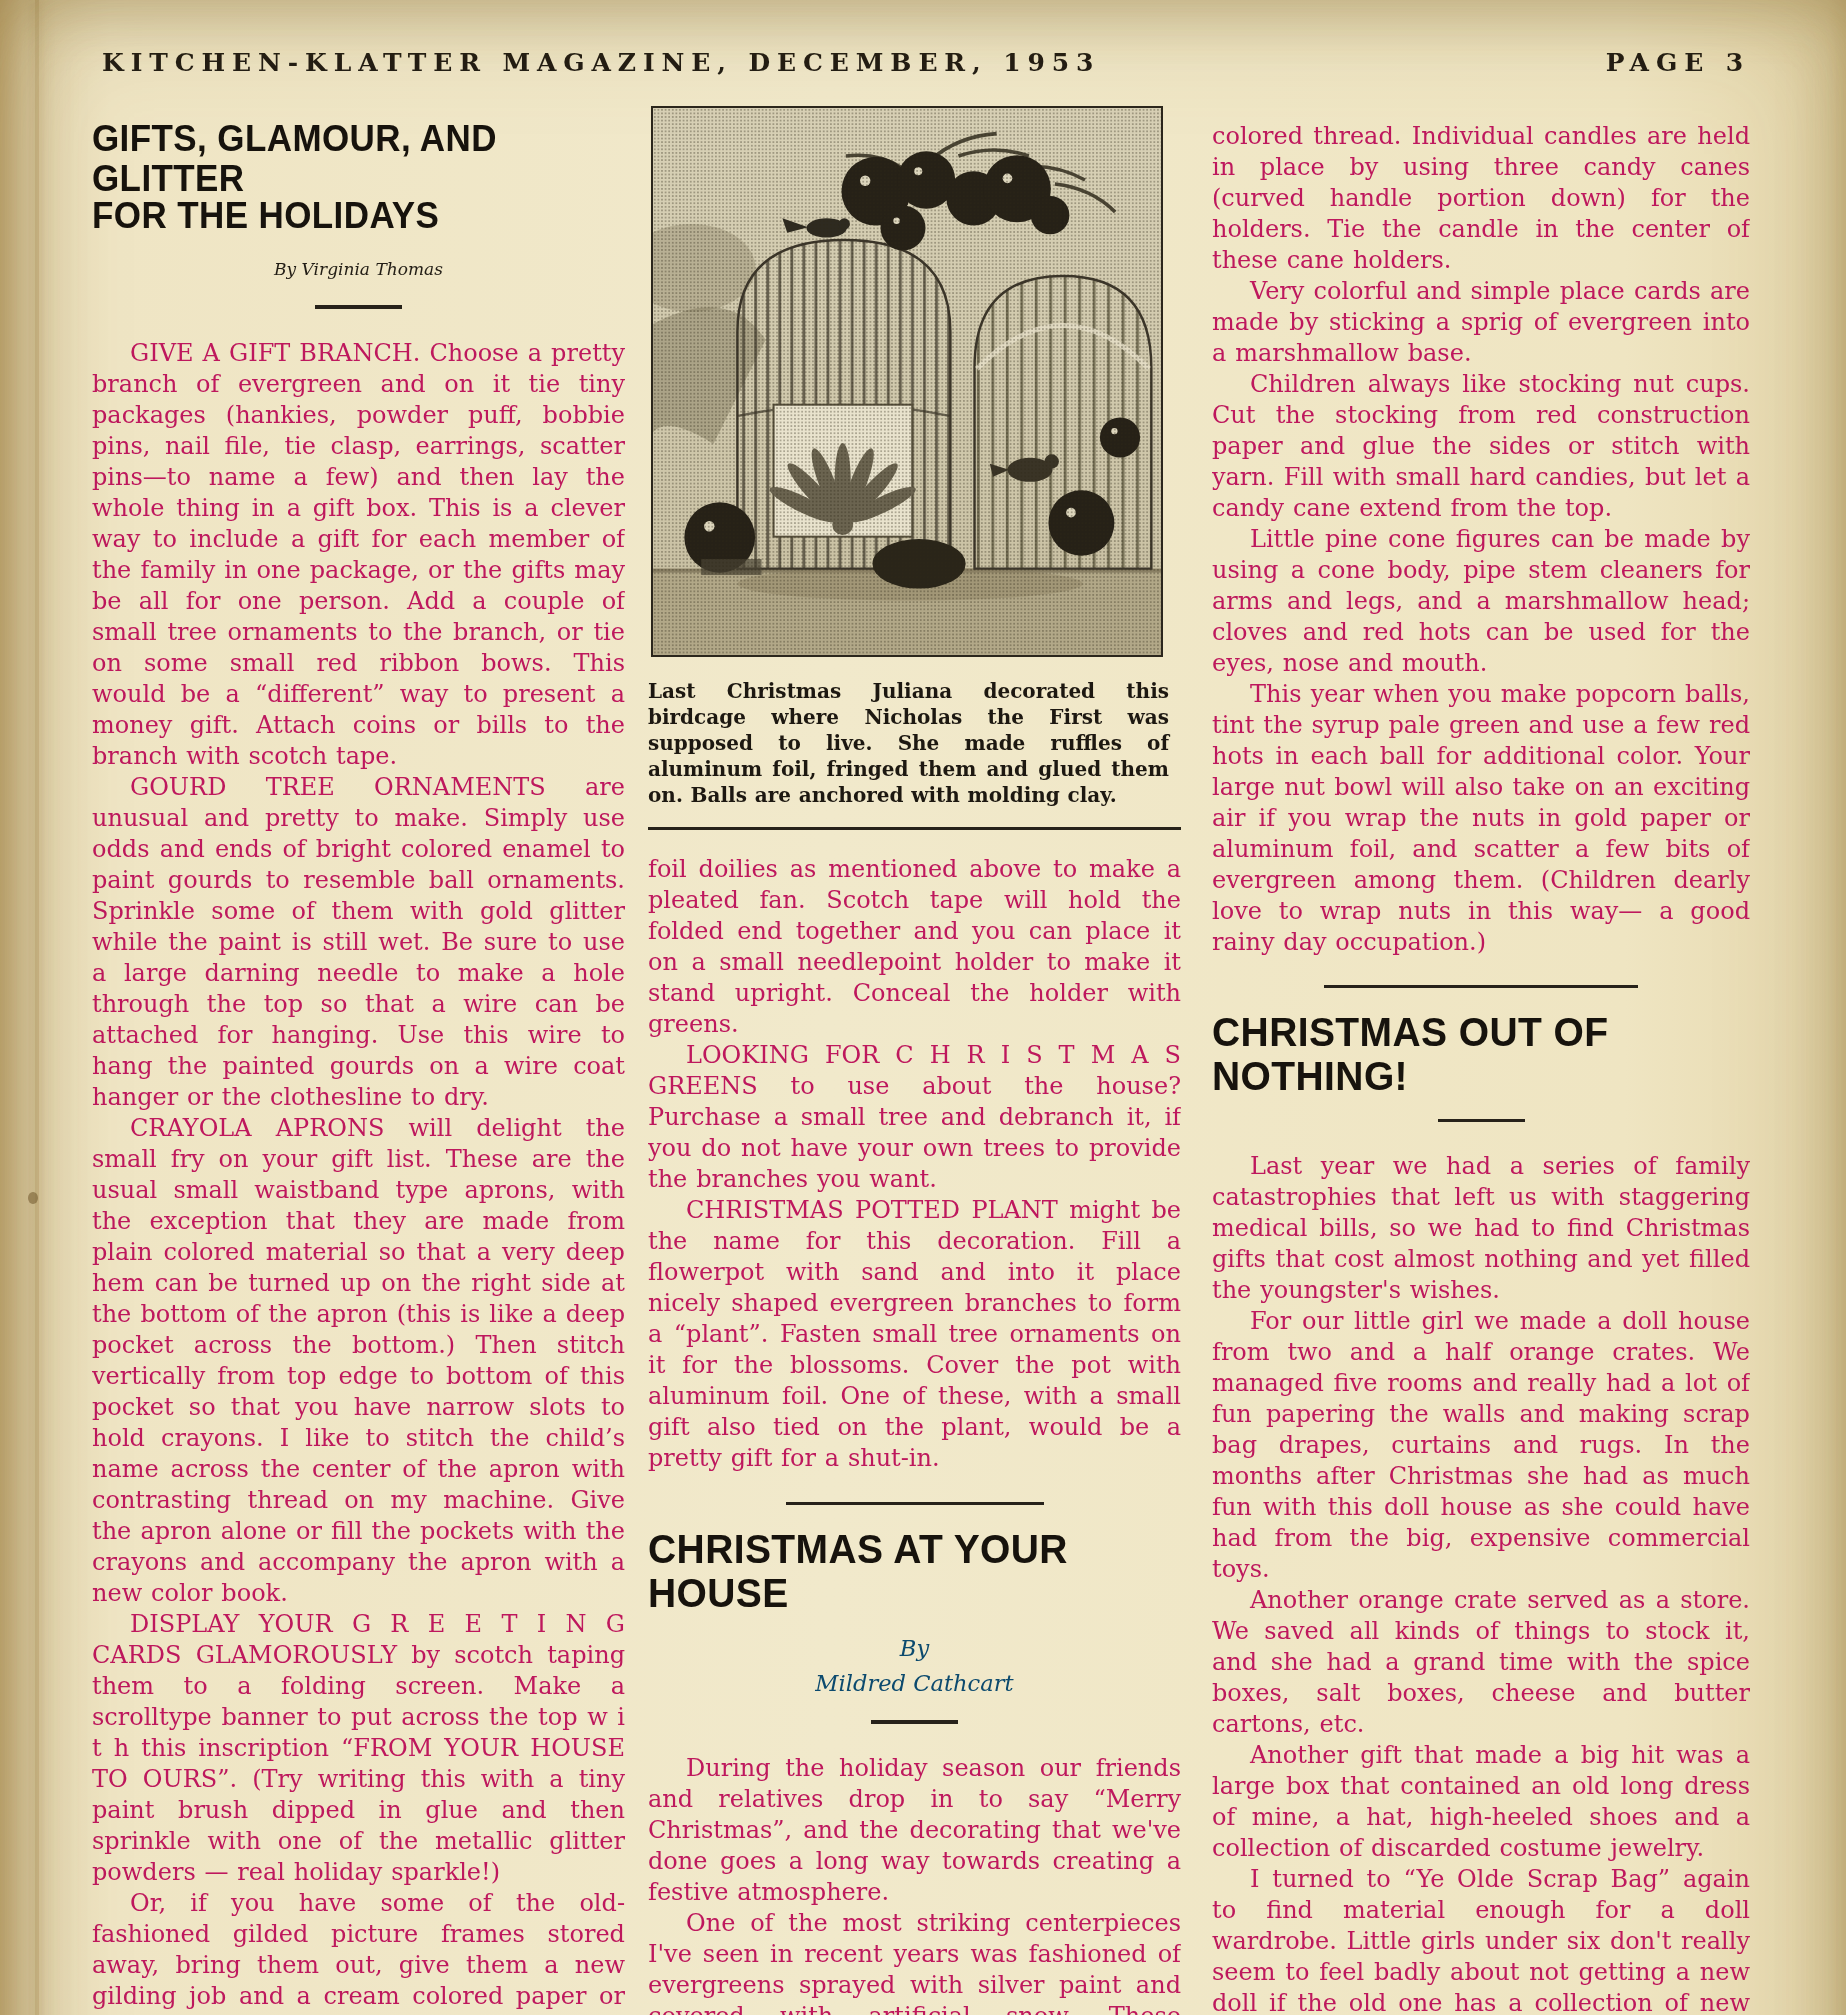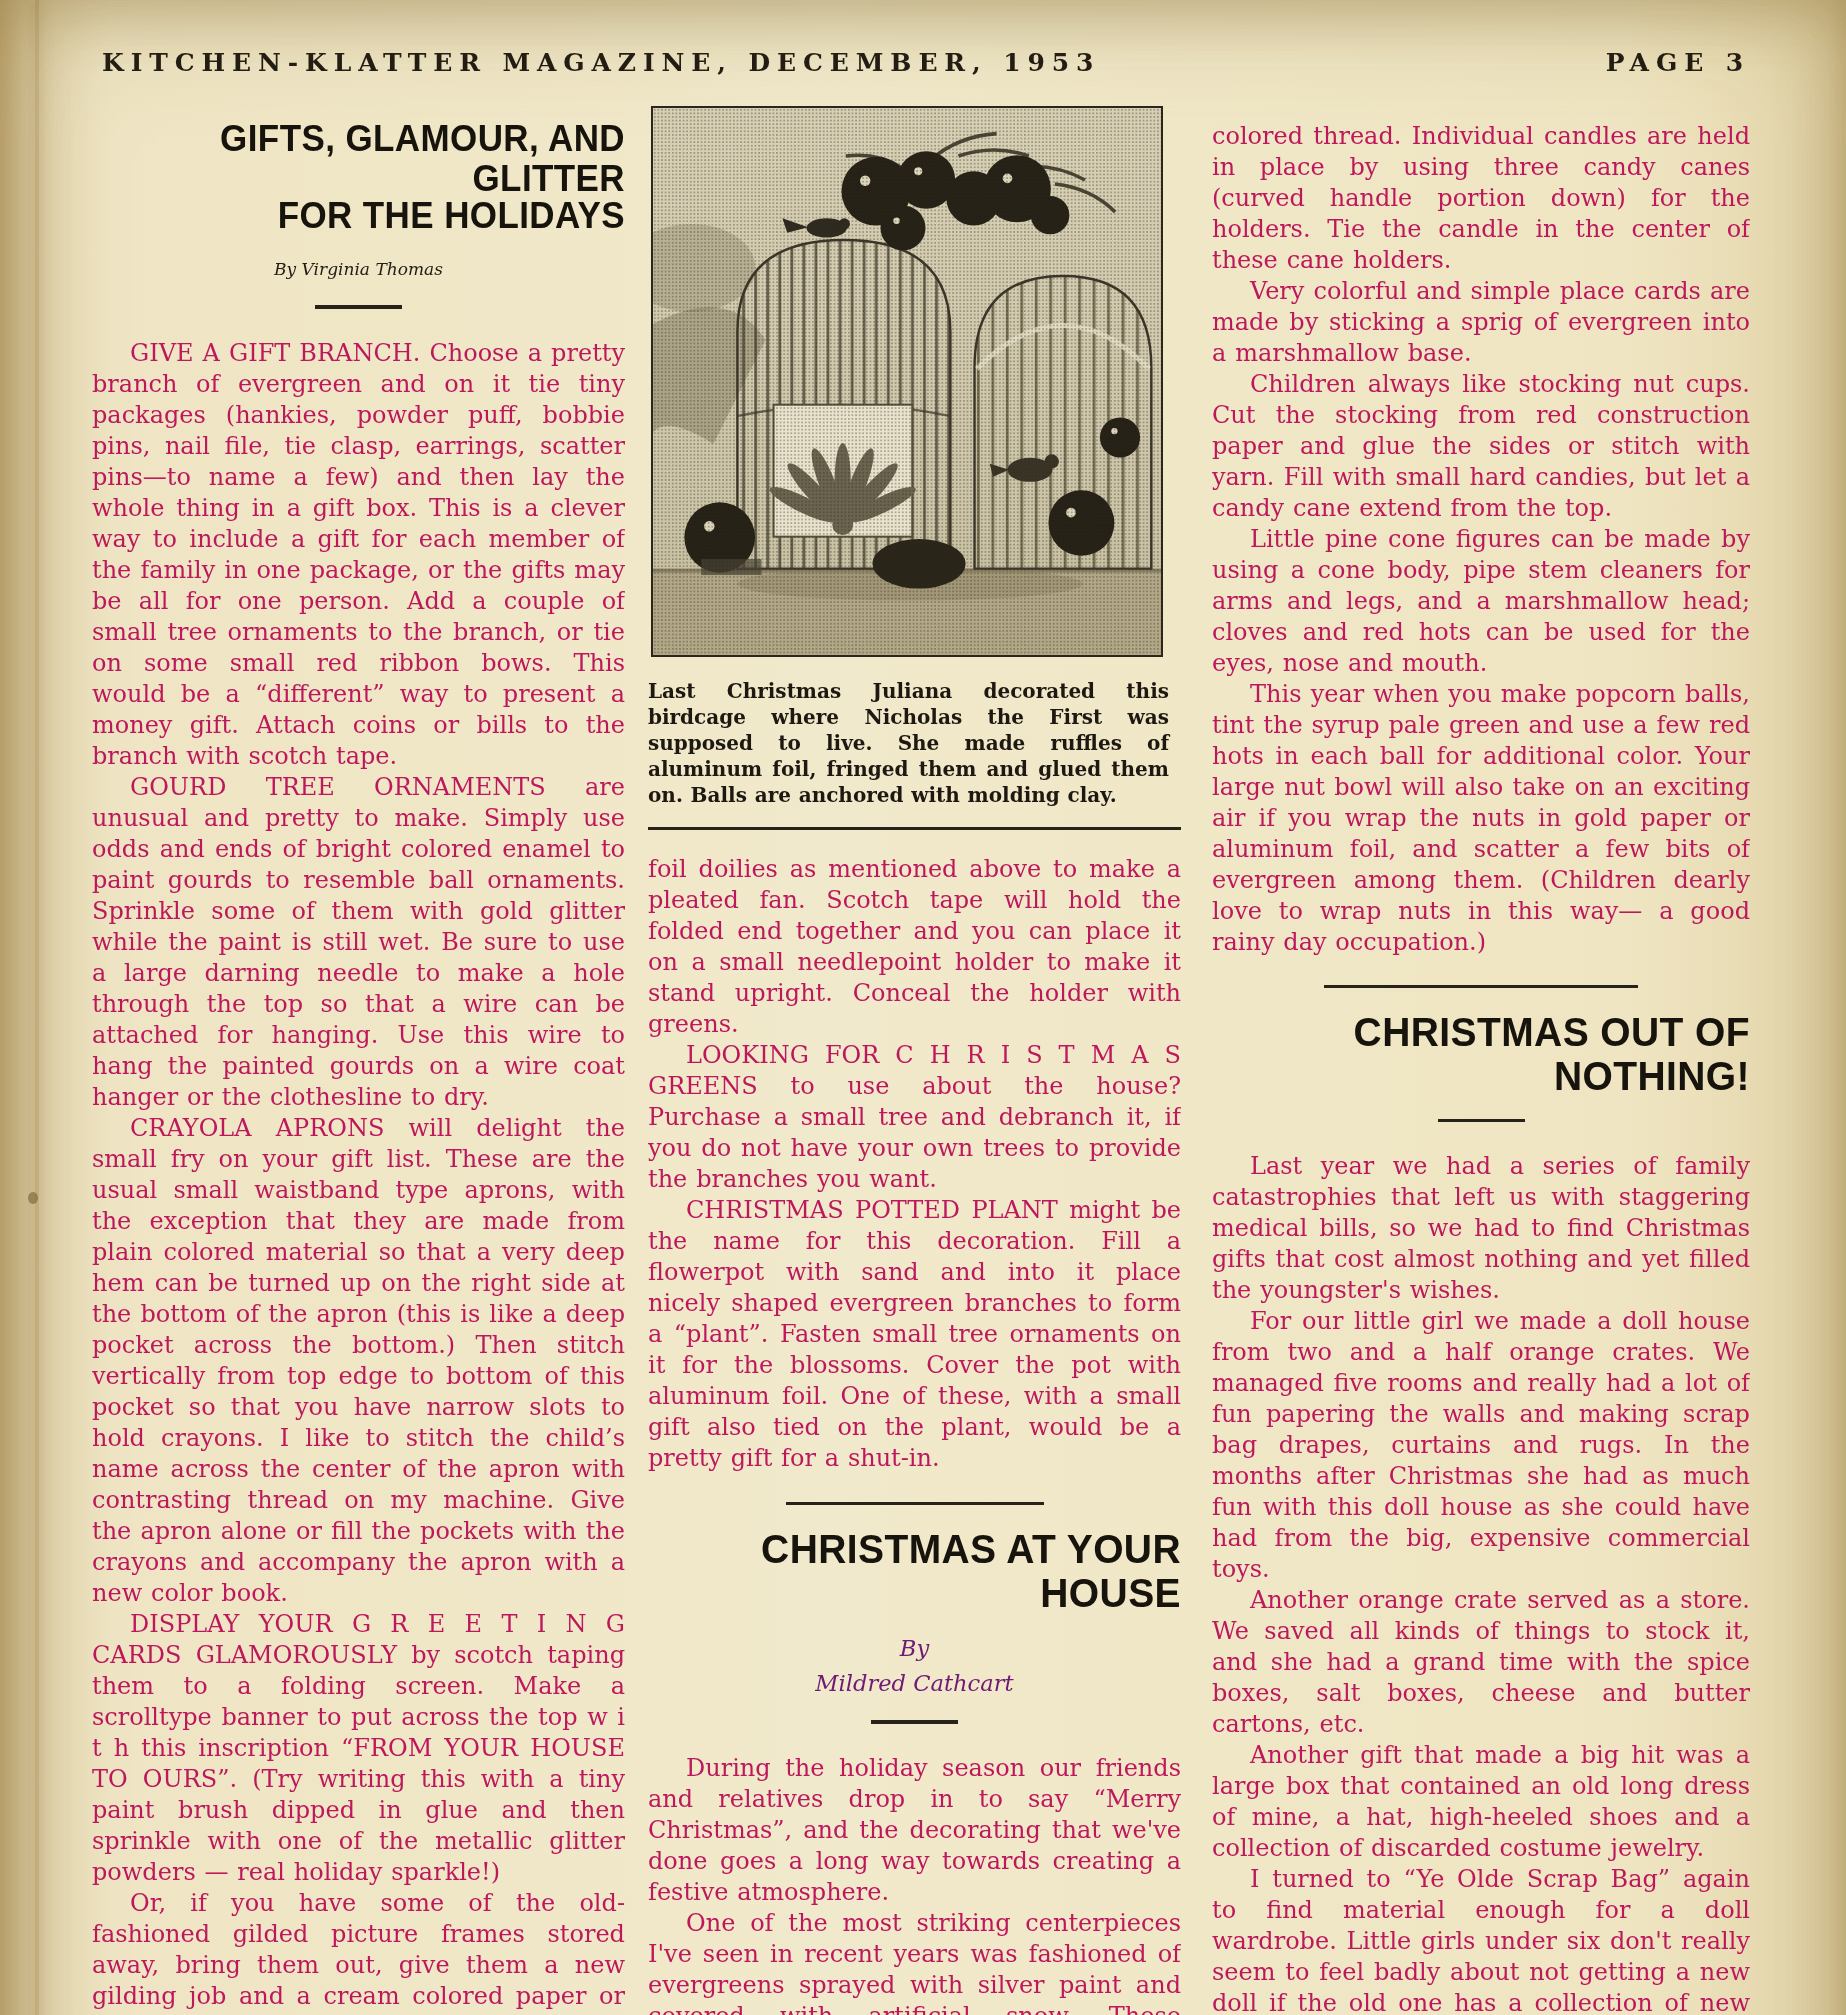--- a/index.html
+++ b/index.html
@@ -21,27 +21,27 @@
     display:flex;justify-content:space-between;align-items:baseline;
     font-weight:bold;font-size:25px;letter-spacing:6.9px;white-space:nowrap;color:#211c14;
   }
   .col{position:absolute;overflow:hidden;}
   .col1{left:92px;width:533px;top:120px;height:2382px;}
   .col2{left:648px;width:533px;top:106px;height:2442px;}
   .col3{left:1212px;width:538px;top:121px;height:2402px;}
 
   .headline{
     font-family:"Liberation Sans","DejaVu Sans",sans-serif;font-weight:700;
-    text-align:right;color:#17130d;line-height:1.1;letter-spacing:0.4px;
+    text-align:left;color:#17130d;line-height:1.1;letter-spacing:0.4px;
   }
   .headline .hl-line{display:block;transform:scaleY(1.04);}
   .h1{font-size:35px;}
   .h2{font-size:39px;}
   .byline{font-style:italic;text-align:center;font-size:17px;margin-top:23.4px;color:#221d15;}
-  .byline2{font-style:italic;text-align:center;font-size:22.6px;line-height:1.55;color:#701a75;margin-top:16px;}
+  .byline2{font-style:italic;text-align:center;font-size:22.6px;line-height:1.55;color:#0c4a6e;margin-top:16px;}
   .rule-short{width:87px;height:3.6px;background:#27221a;margin:26.6px auto 0 auto;}
   .rule-long{height:3.2px;background:#27221a;margin:0 auto;}
   .rule-full{height:2.8px;background:#27221a;margin-top:19.3px;}
 
   p.body{
     font-size:24px;line-height:31px;text-align:justify;margin:0;
     text-indent:38px;word-spacing:1.2px;color:#be185d;
   }
   p.noindent{text-indent:0;}
 

